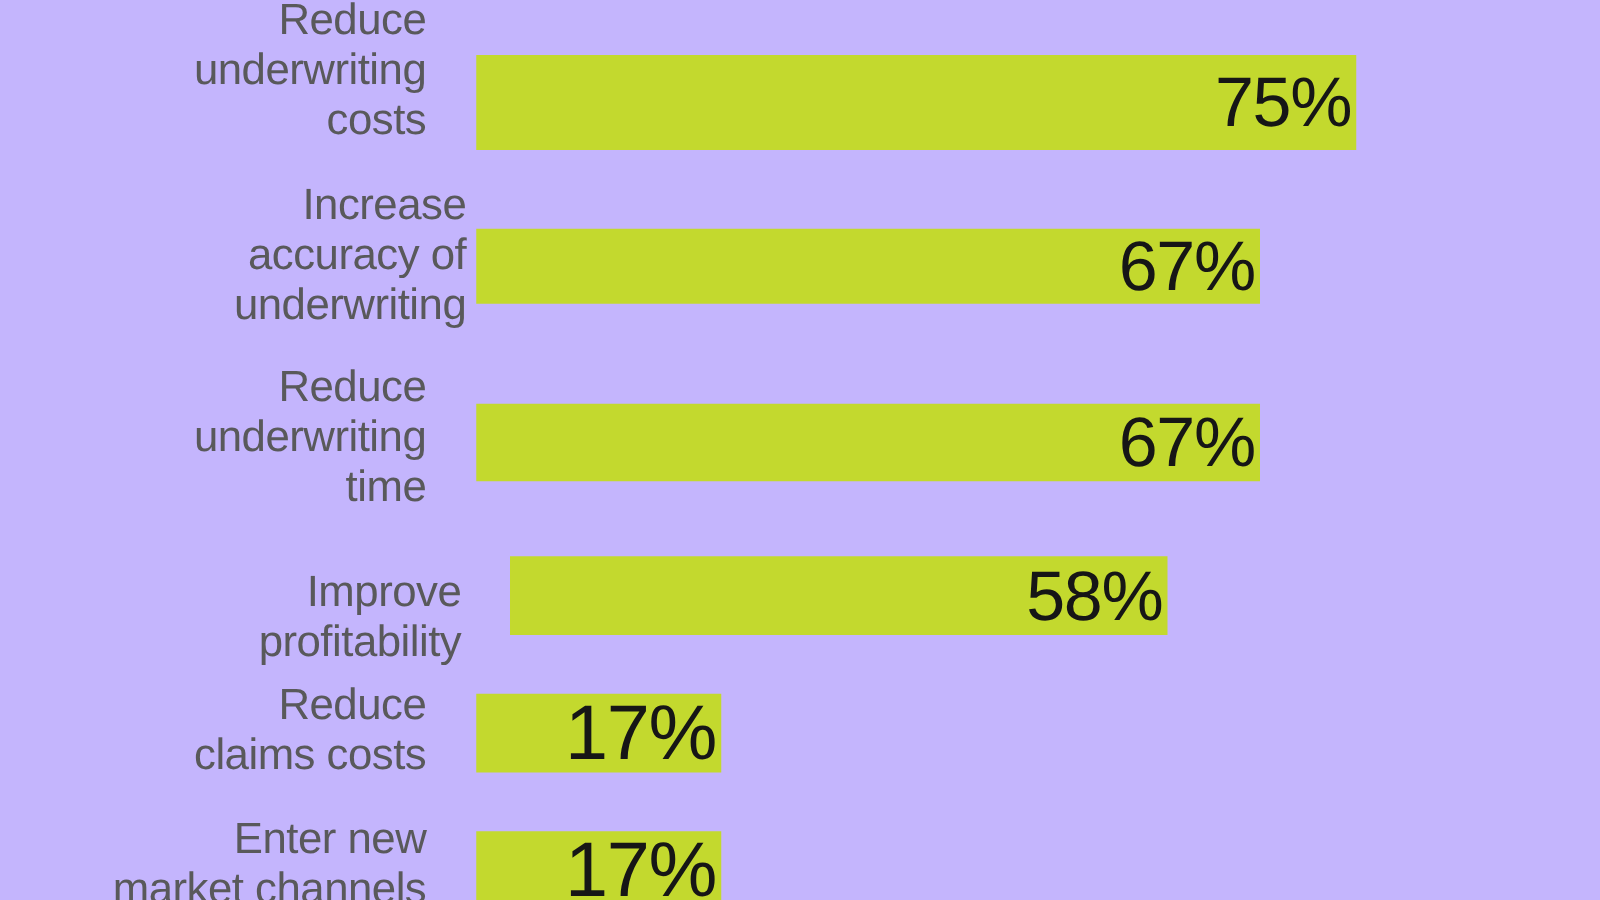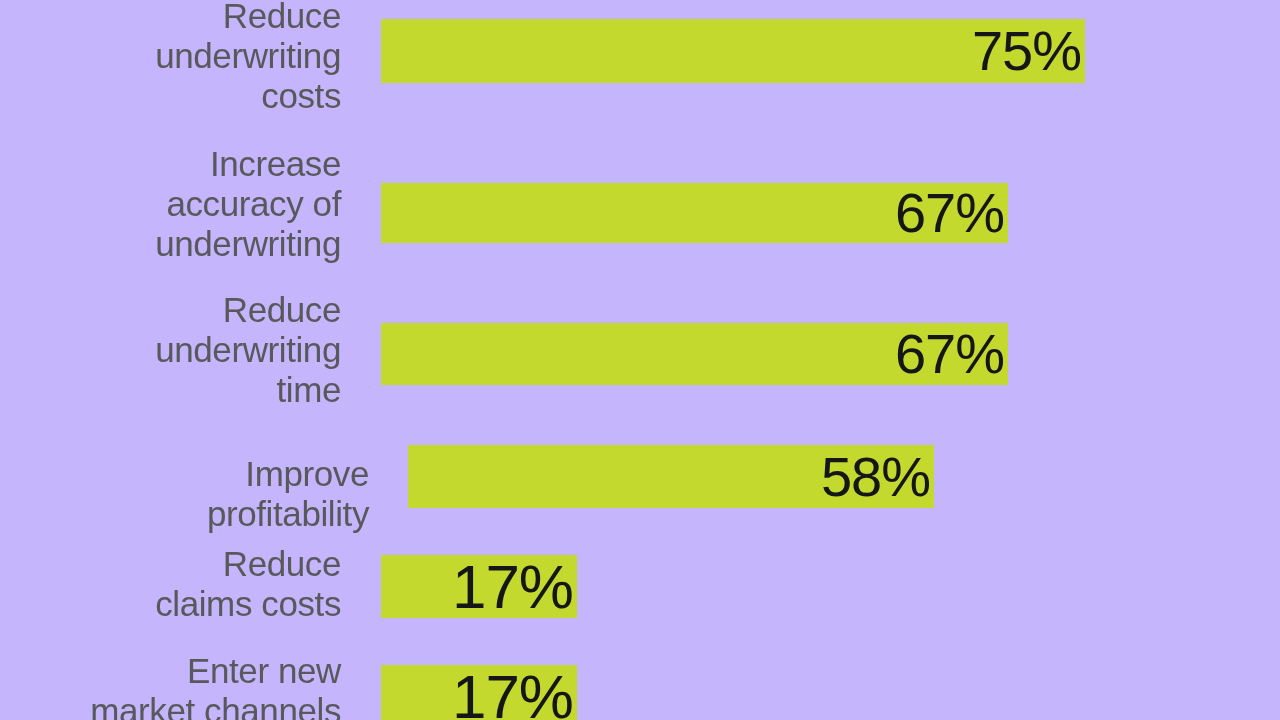--- a/index.html
+++ b/index.html
@@ -73,28 +73,28 @@
 </style>
 </head>
 <body>
 
 <div id="chart-root">
 
 <div class="chart-row">
       <div class="cat-label" style="top: -4px;">Reduce
 underwriting
 costs</div>
-      <div class="bar-track" style="top: 19px; height: 64px; width: 704px;">
+      <div class="bar-track" style="top: 44px; height: 76px; width: 704px;">
         <div class="bar" style="background: rgb(195, 217, 46);">
           <span class="bar-value">75%</span>
         </div>
       </div>
     </div>
     <div class="chart-row">
-      <div class="cat-label" style="top: 144px;">Increase
+      <div class="cat-label" style="top: 144px; margin-left: 32px;">Increase
 accuracy of
 underwriting</div>
       <div class="bar-track" style="top: 183px; height: 60px; width: 627px;">
         <div class="bar" style="background: rgb(195, 217, 46);">
           <span class="bar-value">67%</span>
         </div>
       </div>
     </div>
     <div class="chart-row">
       <div class="cat-label" style="top: 290px;">Reduce

